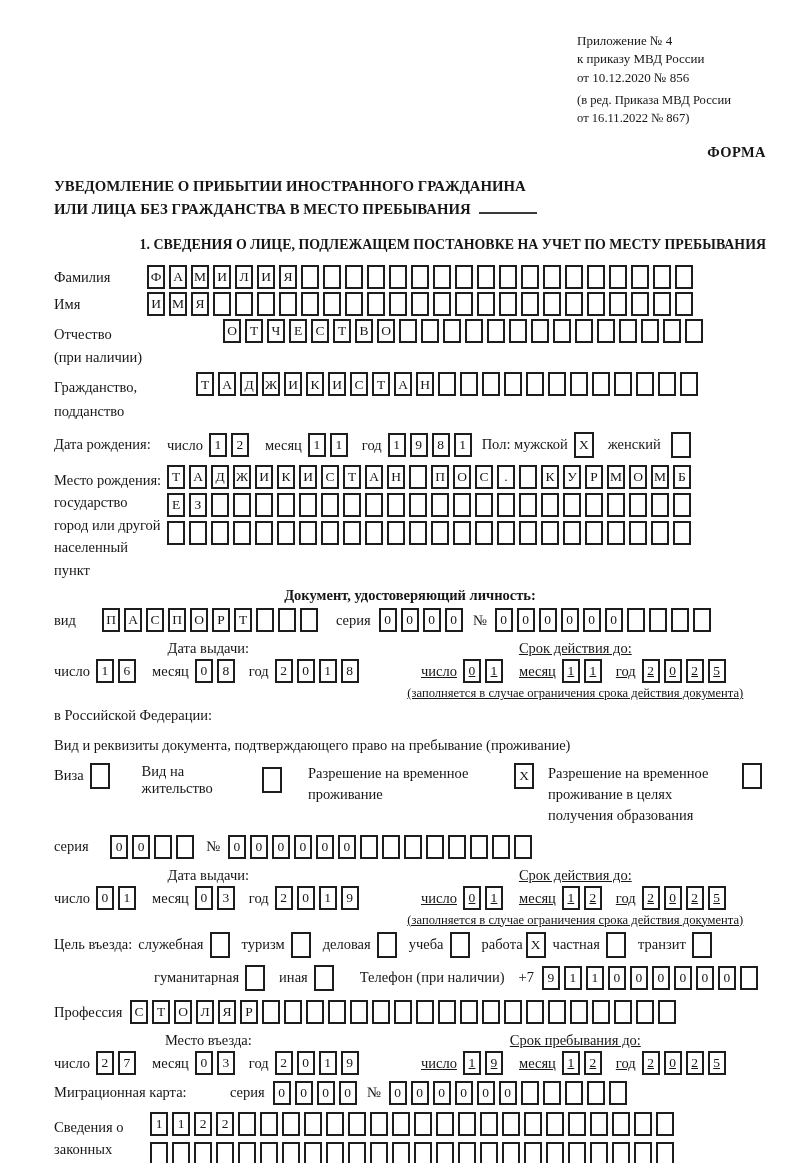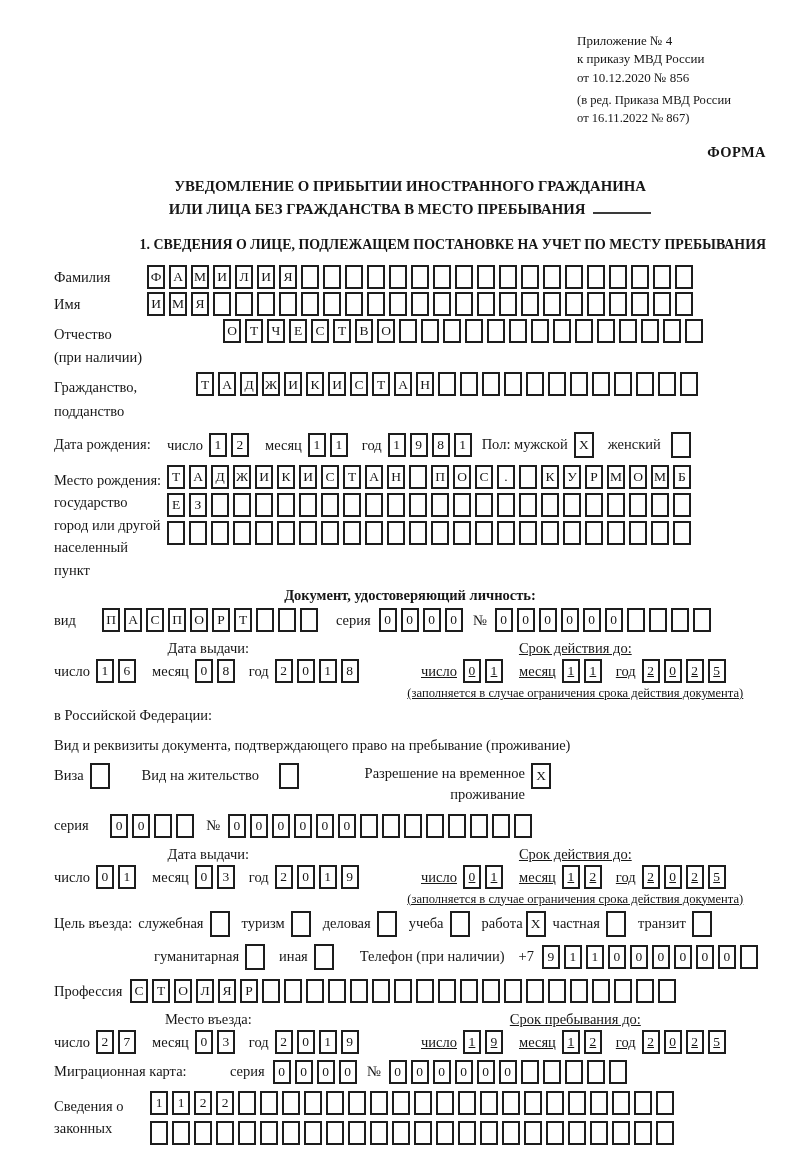--- a/index.html
+++ b/index.html
@@ -11,21 +11,21 @@
     font-size: 14.5px;
     overflow: hidden;
   }
   .sheet { padding: 32px 34px 0 54px; width: 800px; height: 1163px; }
 
   
   .annex { margin-left: 523px; font-size: 13px; line-height: 1.42; }
   .annex .sub { margin-top: 5px; font-size: 12.6px; }
   .forma { text-align: right; font-weight: bold; margin-top: 16px; letter-spacing: .4px; }
 
-  .title { text-align: center; font-weight: bold; font-size: 14.8px; margin-top: 14px; line-height: 1.55; }
+  .title { font-weight: bold; font-size: 14.8px; margin-top: 14px; line-height: 1.55; }
   .uline { display: inline-block; width: 58px; border-bottom: 2px solid #3a3a3a; height: 13px; margin-left: 8px; }
   .sec-head { text-align: right; font-weight: bold; font-size: 13.9px; margin-top: 16px; margin-bottom: 12px; }
 
   .row { display: flex; align-items: flex-start; margin-top: 3px; }
   .lbl { flex: 0 0 auto; padding-top: 4px; }
   .lbl2 { line-height: 1.6; }
   .cells { display: inline-flex; flex-wrap: nowrap; }
   .cell {
     flex: 0 0 auto; width: 18px; height: 24px;
     border: 2px solid #1d1d1d; margin-right: 4px; background: #fff;
@@ -53,21 +53,21 @@
   .dhead { text-align: center; margin-bottom: 2px; }
   .dline { display: flex; align-items: center; }
   .dl { margin-right: 6px; padding-top: 1px; }
   .dl-m { margin-left: 12px; }
   .dl-y { margin-left: 10px; }
   .dnote { font-size: 12.6px; text-align: center; margin-top: 3px; white-space: nowrap; }
 
   .plain { margin-top: 8px; line-height: 1.5; }
   .opt { display: flex; align-items: center; }
   .opt .cell { margin-left: 6px; }
-  .optwrap { text-align: right; line-height: 1.45; }
+  .optwrap { text-align: left; line-height: 1.45; }
   .ow1 { width: 200px; }
   .ow2 { width: 188px; }
   .top { align-self: flex-start; }
 
   .gap6 { margin-left: 6px; } .gap8 { margin-left: 8px; } .gap10 { margin-left: 10px; }
   .gap14 { margin-left: 14px; } .gap22 { margin-left: 22px; } .gap28 { margin-left: 28px; }
 
   .purpose-line { display: flex; align-items: center; margin-top: 4px; }
   .purpose-line2 { display: flex; align-items: center; margin-top: 7px; margin-left: 100px; }
 </style>
@@ -429,20 +429,24 @@
       <span class="cell cb"></span>
     </span>
     <span class="opt gap28">
       <span>Вид на жительство</span>
       <span class="cell cb" style="margin-left:20px;"></span>
     </span>
     <span class="opt gap22 top">
       <span class="optwrap ow1">Разрешение на временное проживание</span>
       <span class="cell cb top">X</span>
     </span>
+    <span class="opt gap10 top">
+      <span class="optwrap ow2">Разрешение на временное проживание в целях получения образования</span>
+      <span class="cell cb top"></span>
+    </span>
   </div>
 
   <div class="row" style="margin-top:9px; align-items:center;">
     <span style="width:56px;">серия</span>
     <span class="cells">
         <span class="cell">0</span>
         <span class="cell">0</span>
         <span class="cell"></span>
         <span class="cell"></span>
       </span>

